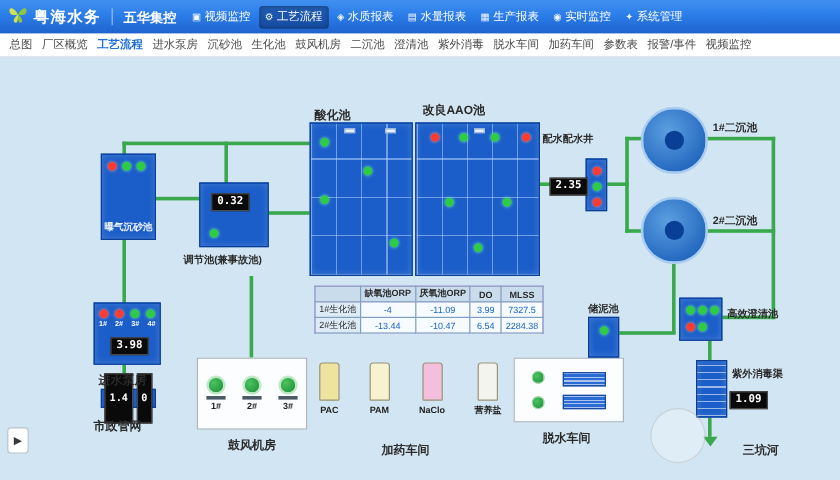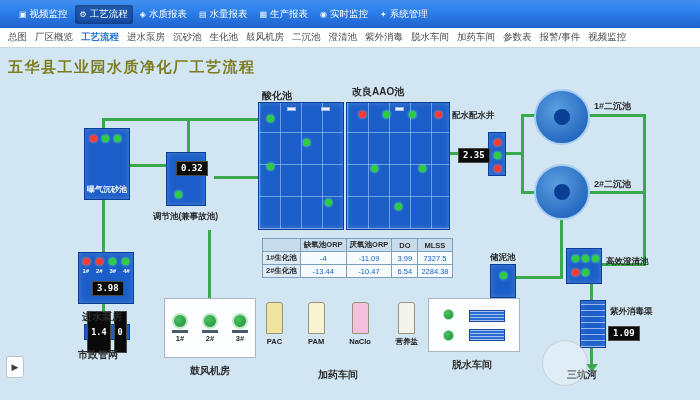--- a/index.html
+++ b/index.html
@@ -49,21 +49,21 @@
 
   .pipe{position:absolute;background:#3aa94e;z-index:1}
   .arrow-down{position:absolute;width:0;height:0;border-left:6px solid transparent;border-right:6px solid transparent;border-top:8px solid #3aa94e;z-index:2}
 
   .clarifier{position:absolute;width:56px;height:56px;border-radius:50%;background:radial-gradient(circle at 40% 35%, #5b9fe0, #2468c0 75%);border:2px solid #a8cdf0;z-index:2}
   .hub{position:absolute;left:50%;top:50%;transform:translate(-50%,-50%);width:16px;height:16px;border-radius:50%;background:#0a3f96}
 
   .biotable{position:absolute;left:262px;top:190px;border-collapse:collapse;z-index:3;background:#f0abfc}
   .biotable td{border:1px solid #7f9fbe;font-size:7.5px;padding:1px 3px;text-align:center;color:#1660c6;background:#f6fbff;min-width:26px;white-space:nowrap}
   .biotable td.hd{background:#c9dcec;color:#2b2b2b;font-weight:700}
-  .biotable td.rowname{background:#dcebf5;color:#2b2b2b;font-weight:700}
+  .biotable td.rowname{background:#dcebf5;color:#2b2b2b;font-weight:400}
 
   .white-box{position:absolute;background:rgba(255,255,255,.9);border:1px solid #a9b6c2;z-index:2}
   .brow{display:flex;width:100%;height:100%;align-items:center;justify-content:space-around}
   .bgroup{display:flex;flex-direction:column;align-items:center;gap:1px}
   .pump-icon{width:16px;height:16px;border-radius:50%;background:radial-gradient(circle at 35% 35%,#49c45f,#1e8a37);border:2px solid #bfe8c6}
   .pump-base{width:16px;height:3px;background:#4a5a66}
   .bname{font-size:7.5px;color:#222;font-weight:700}
 
   .pump-ids{position:absolute;left:0;right:0;top:15px;display:flex;justify-content:space-around;color:#fff;font-size:6px;font-weight:700}
 
@@ -86,20 +86,31 @@
 
   .expander{position:absolute;left:6px;top:308px;width:18px;height:22px;background:#fff;border:1px solid #b9c4ce;border-radius:3px;display:flex;align-items:center;justify-content:center;font-size:9px;color:#3a3a3a;z-index:6;cursor:pointer}
   .watermark{position:absolute;left:542px;top:292px;width:46px;height:46px;border-radius:50%;background:rgba(255,255,255,.3);border:1px solid rgba(160,160,160,.35);z-index:5}
 </style>
 </head>
 <body>
 
 <div class="app">
 
   <header class="topbar">
+    <div class="brand">
+      <span>
+        <svg width="18" height="16" viewBox="0 0 18 16">
+            <path d="M9 8 C5 1 1 2 2 6 C3 9 6 9 9 8 C6 10 4 14 7 15 C9 15 9 11 9 8" fill="#cde24e"></path>
+            <path d="M9 8 C13 1 17 2 16 6 C15 9 12 9 9 8 C12 10 14 14 11 15 C9 15 9 11 9 8" fill="#8fc63f"></path>
+          </svg>
+      </span>
+      <span class="brand-name">粤海水务</span>
+      <span class="brand-divider"></span>
+      <span class="site-name">五华集控</span>
+    </div>
     <nav class="topnav">
       <div class="topnav-item">
           <span class="tn-icon">▣</span>
           <span>视频监控</span>
         </div>
       <div class="topnav-item active">
           <span class="tn-icon">⚙</span>
           <span>工艺流程</span>
         </div>
       <div class="topnav-item">
@@ -137,21 +148,20 @@
     <span class="subnav-item">澄清池</span>
     <span class="subnav-item">紫外消毒</span>
     <span class="subnav-item">脱水车间</span>
     <span class="subnav-item">加药车间</span>
     <span class="subnav-item">参数表</span>
     <span class="subnav-item">报警/事件</span>
     <span class="subnav-item">视频监控</span>
   </nav>
 
   <main class="canvas">
-    <div class="canvas-title">五华县工业园水质净化厂工艺流程</div>
 
     <div class="pipe" style="left:102px;top:70px;width:156px;height:3px"></div>
     <div class="pipe" style="left:102px;top:70px;width:3px;height:13px"></div>
     <div class="pipe" style="left:187px;top:70px;width:3px;height:36px"></div>
     <div class="pipe" style="left:130px;top:116px;width:36px;height:3px"></div>
     <div class="pipe" style="left:214px;top:128px;width:44px;height:3px"></div>
     <div class="pipe" style="left:102px;top:152px;width:3px;height:54px"></div>
     <div class="pipe" style="left:102px;top:256px;width:3px;height:46px"></div>
     <div class="pipe" style="left:450px;top:104px;width:38px;height:3px"></div>
     <div class="pipe" style="left:506px;top:104px;width:18px;height:3px"></div>
@@ -169,21 +179,21 @@
     <div class="pipe" style="left:516px;top:228px;width:47px;height:3px"></div>
     <div class="arrow-down" style="left:586px;top:316px"></div>
 
     <div class="tank" style="left:84px;top:80px;width:46px;height:72px">
       <div class="dot r" style="left:5px;top:6px"></div>
       <div class="dot g" style="left:17px;top:6px"></div>
       <div class="dot g" style="left:29px;top:6px"></div>
       <div class="tank-text">曝气沉砂池</div>
     </div>
 
-    <div class="tank" style="left:166px;top:104px;width:40px;height:54px">
+    <div class="tank" style="left:166px;top:104px;width:58px;height:54px">
       <div class="val" style="left:9px;top:8px">0.32</div>
       <div class="dot g" style="left:8px;top:38px"></div>
     </div>
     <div class="lbl sm" style="left:153px;top:163px">调节池(兼事故池)</div>
 
     <div class="lbl big" style="left:262px;top:41px">酸化池</div>
     <div class="tank gridtank" style="left:258px;top:54px;width:86px;height:128px">
       <div class="gate" style="left:28px;top:4px"></div>
       <div class="gate" style="left:62px;top:4px"></div>
       <div class="dot g" style="left:8px;top:12px"></div>
@@ -333,20 +343,20 @@
       <div class="dot g" style="left:25px;top:6px"></div>
       <div class="dot r" style="left:5px;top:20px"></div>
       <div class="dot g" style="left:15px;top:20px"></div>
     </div>
     <div class="lbl sm" style="left:606px;top:208px">高效澄清池</div>
 
     <div class="tank uvtank" style="left:580px;top:252px;width:26px;height:48px"></div>
     <div class="lbl sm" style="left:610px;top:258px">紫外消毒渠</div>
     <div class="val" style="left:608px;top:278px">1.09</div>
 
-    <div class="lbl big" style="left:567px;top:320px">三坑河</div>
+    <div class="lbl big" style="left:619px;top:320px">三坑河</div>
 
     <div class="expander">
         <span>▶</span>
       </div>
     <div class="watermark"></div>
   </main>
 </div>
 
 </body></html>

